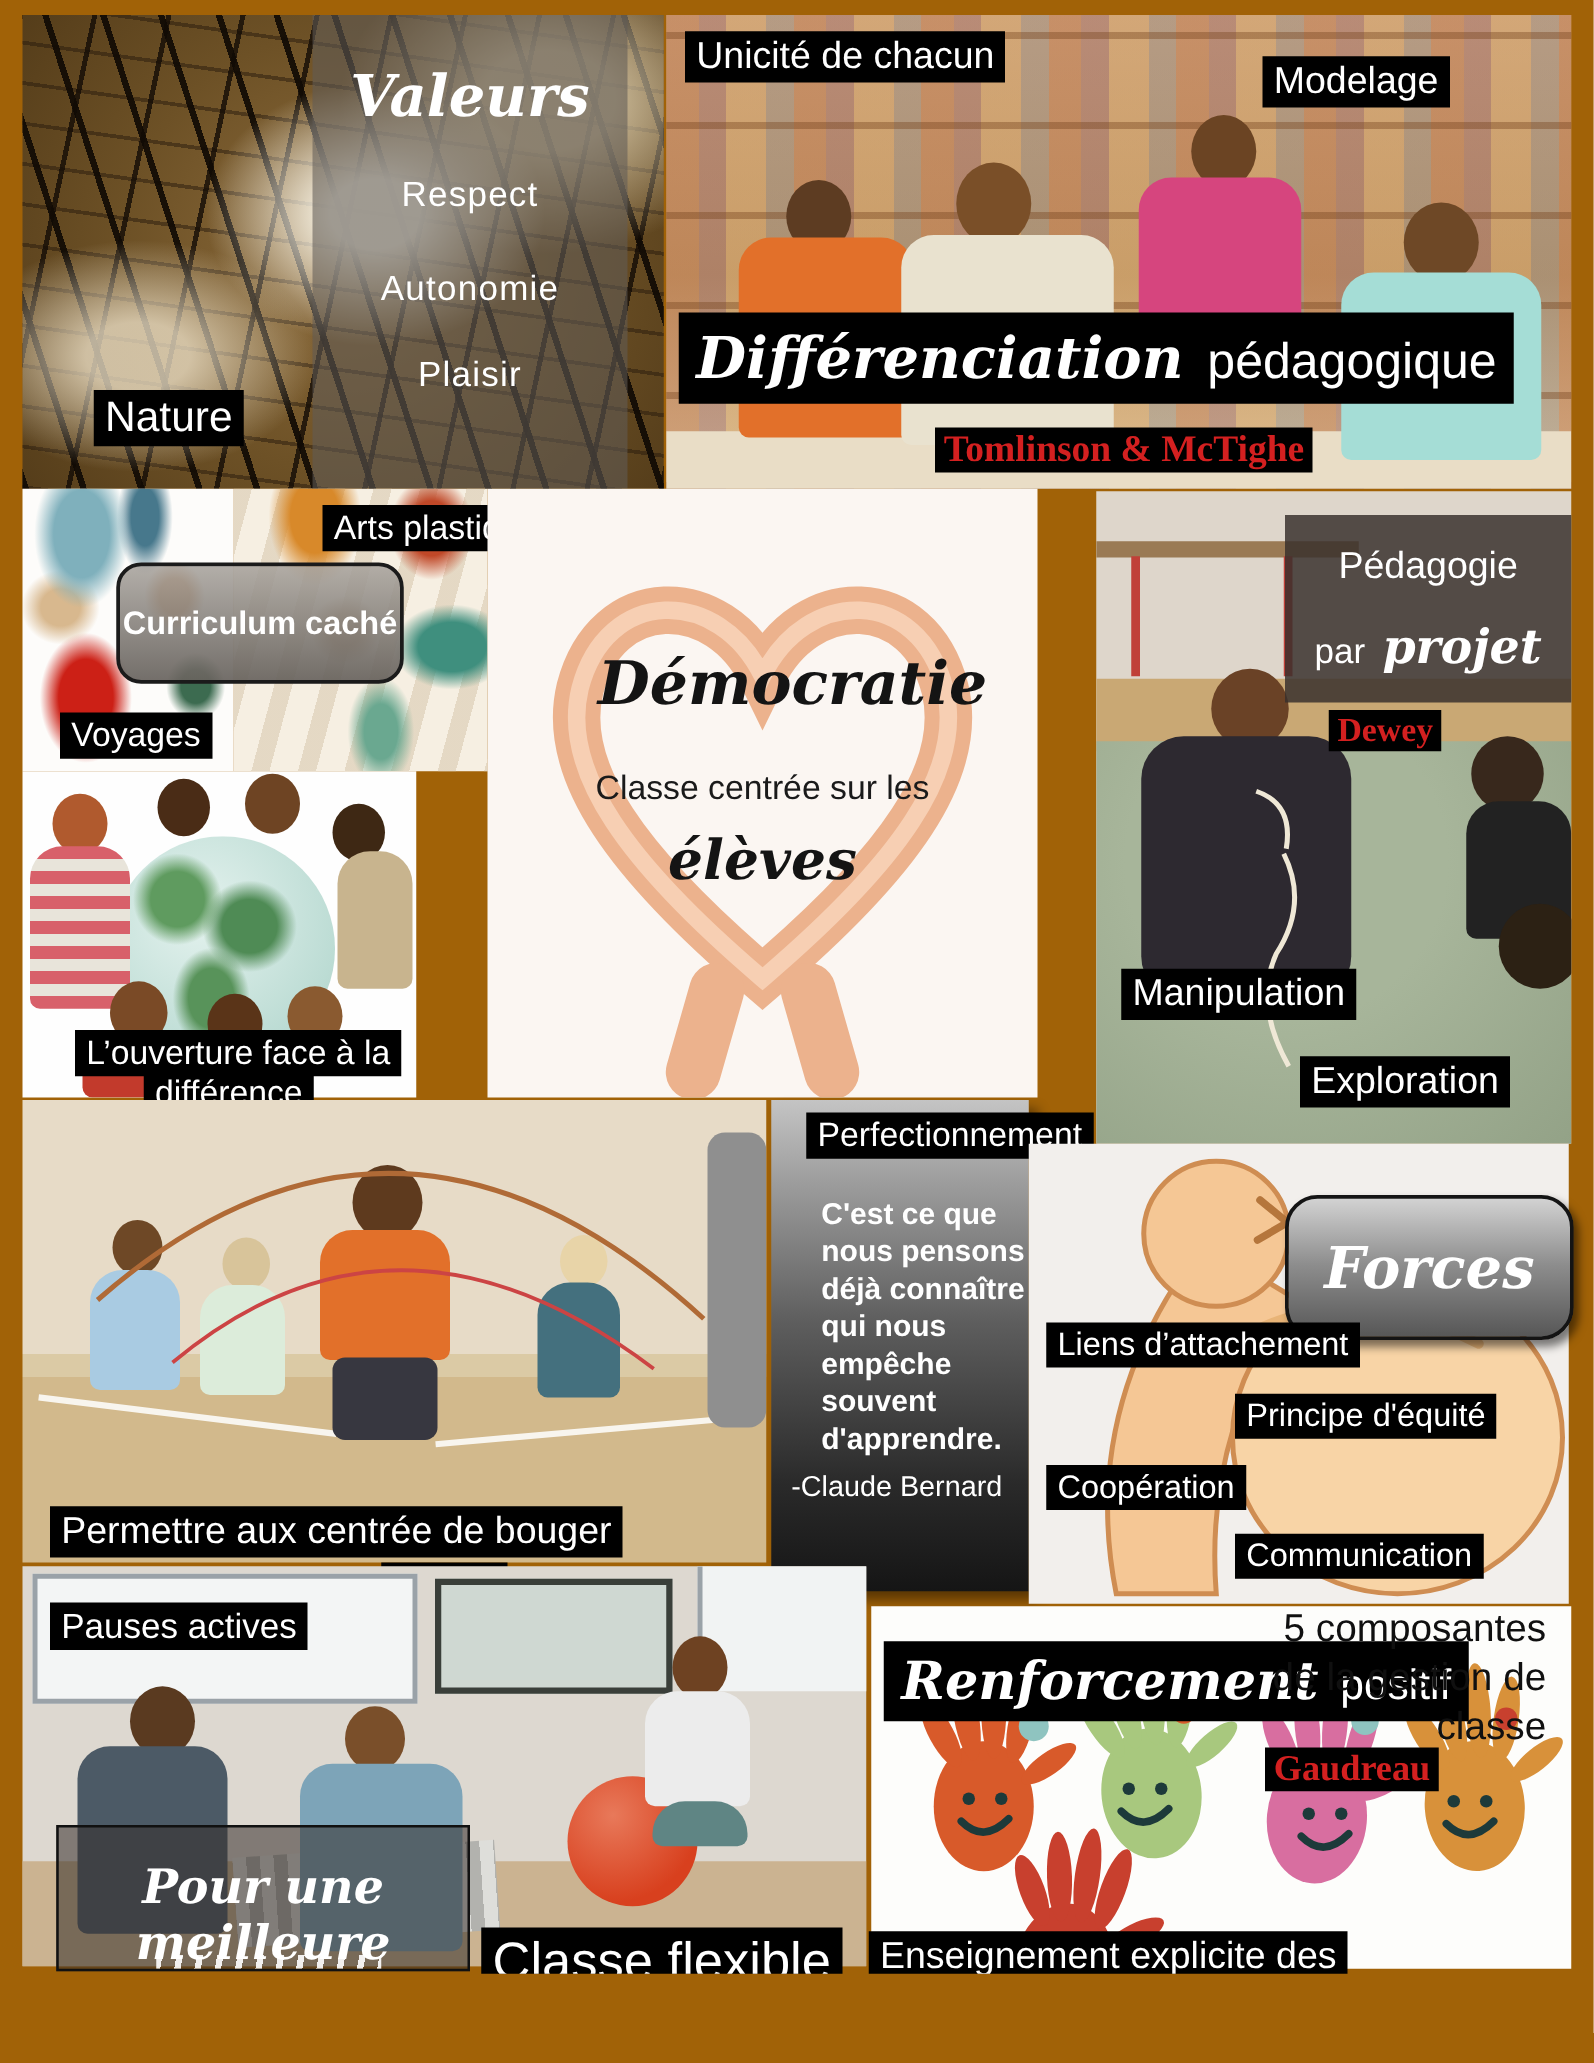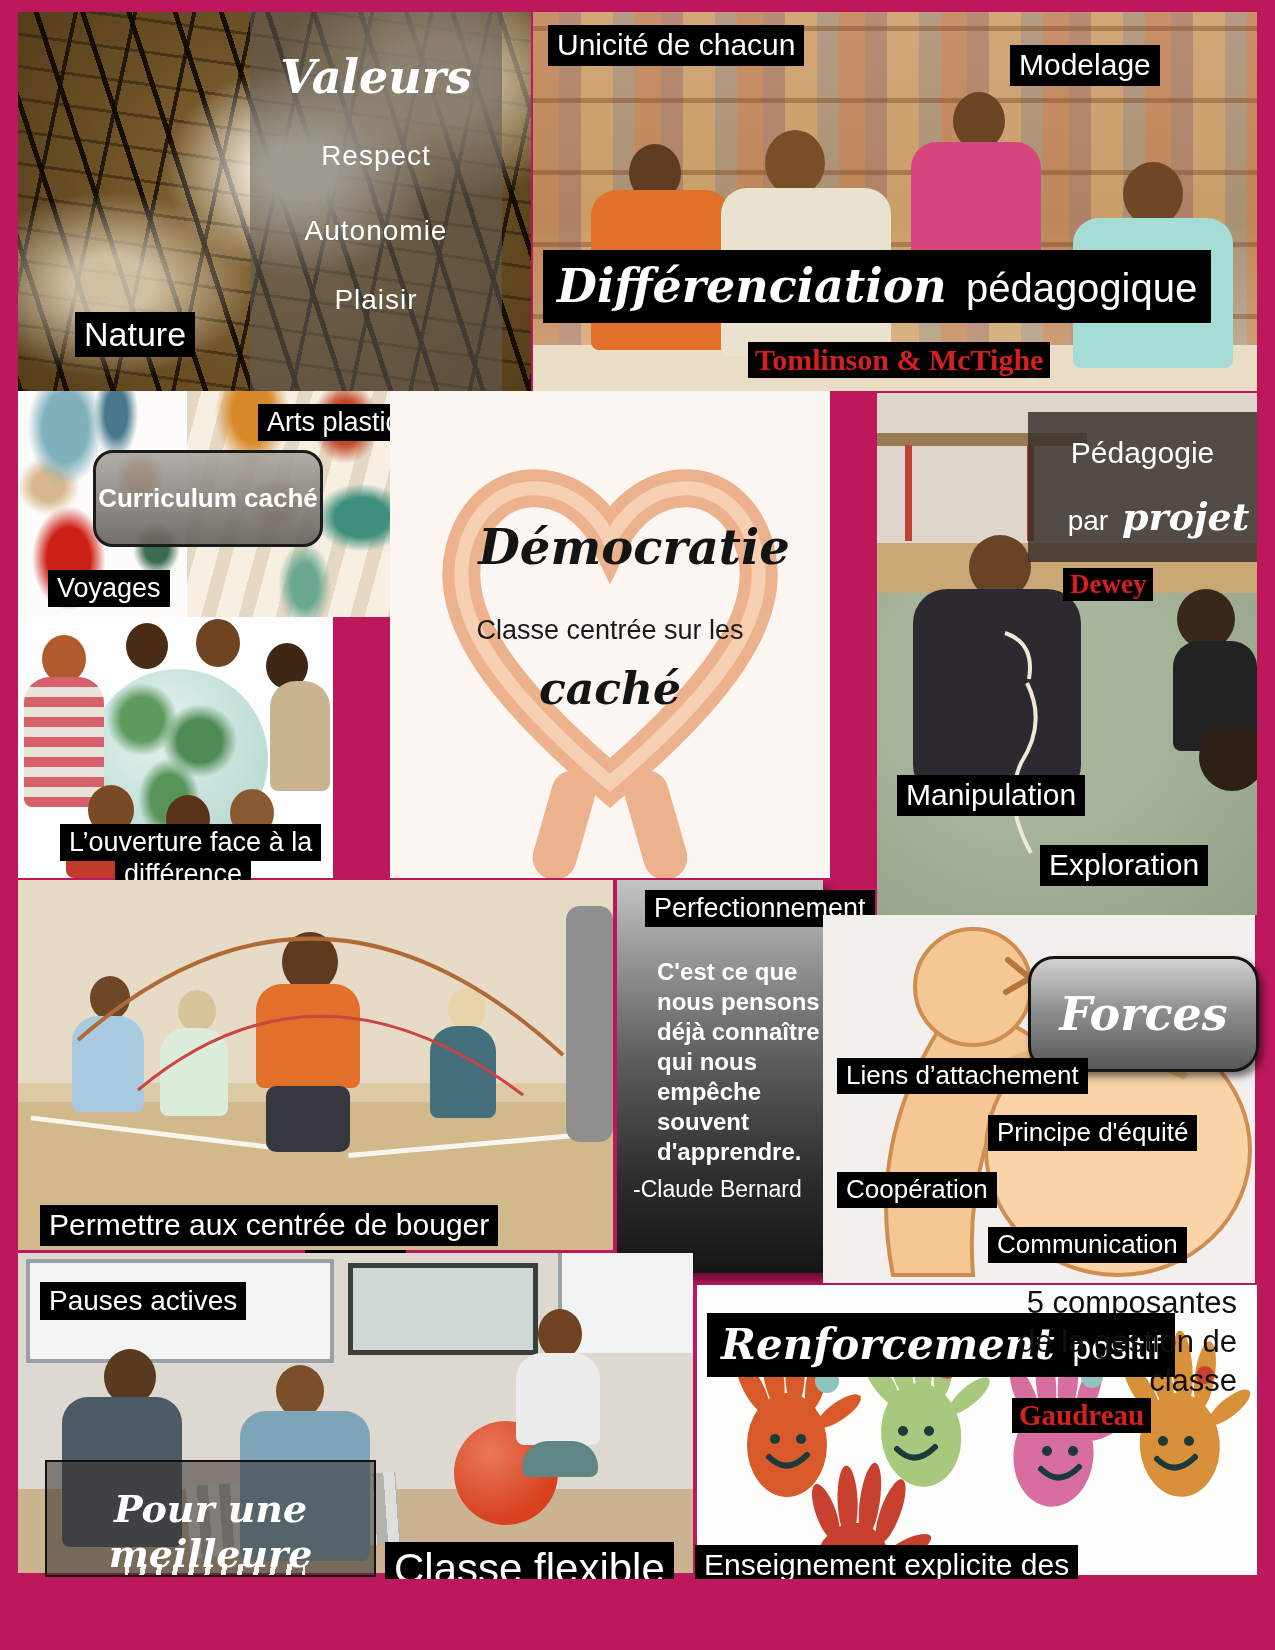--- a/index.html
+++ b/index.html
@@ -1,16 +1,16 @@
 <!DOCTYPE html>
 <html><head>
 <meta charset="utf-8">
 <style>
   html,body{margin:0;padding:0;background:#ffffff;}
-  #page{position:relative;width:1275px;height:1650px;background:#be185d;overflow:hidden;
+  #page{position:relative;width:1275px;height:1650px;background:#a16207;overflow:hidden;
         font-family:"Liberation Sans",sans-serif;}
   .photo{position:absolute;overflow:hidden;}
   .label{position:absolute;background:#000;color:#fff;padding:3px 9px;white-space:nowrap;
          font-family:"Liberation Sans",sans-serif;line-height:1.15;}
   .author{position:absolute;background:#000;color:#d42020;padding:1px 7px;white-space:nowrap;
           font-family:"Liberation Serif",serif;font-weight:bold;}
   .script{font-family:"DejaVu Serif",serif;font-style:italic;font-weight:bold;}
   .ctr{text-align:center;}
   
   .forest{left:18px;top:12px;width:513px;height:379px;
@@ -158,42 +158,42 @@
 
   <div class="photo heart-photo">
     <svg width="440" height="487" viewBox="0 0 440 487">
       <path d="M220 150 C 185 78, 95 78, 74 160 C 58 226, 112 300, 220 392 C 328 300, 382 226, 366 160 C 345 78, 255 78, 220 150 Z" fill="none" stroke="#ecb28d" stroke-width="38" stroke-linecap="round"></path>
       <path d="M220 150 C 185 78, 95 78, 74 160 C 58 226, 112 300, 220 392 C 328 300, 382 226, 366 160 C 345 78, 255 78, 220 150 Z" fill="none" stroke="#f7cfb3" stroke-width="14" stroke-linecap="round"></path>
       <rect x="152" y="378" width="44" height="112" rx="22" fill="#ecb28d" transform="rotate(16 174 434)"></rect>
       <rect x="244" y="378" width="44" height="112" rx="22" fill="#ecb28d" transform="rotate(-16 266 434)"></rect>
     </svg>
     <div class="demo-title script ctr">Démocratie</div>
     <div class="demo-sub ctr">Classe centrée sur les</div>
-    <div class="demo-sub2 script ctr">caché</div>
+    <div class="demo-sub2 script ctr">élèves</div>
   </div>
 
   <div class="photo string-photo">
     <div style="position:absolute;left:0;top:40px;width:210px;height:13px;background:#9a7a54"></div>
     <div style="position:absolute;left:28px;top:52px;width:7px;height:96px;background:#c04038"></div>
     <div style="position:absolute;left:150px;top:52px;width:7px;height:96px;background:#c04038"></div>
     <div class="string-floor"></div>
     <div class="string-carpet"></div>
     <div class="head" style="left:92px;top:142px;width:62px;height:64px;background:#6a4226"></div>
     <div class="fig" style="left:36px;top:196px;width:168px;height:210px;border-radius:34px;background:#2d2930"></div>
     <div class="head" style="left:300px;top:196px;width:58px;height:60px;background:#38281c"></div>
     <div class="fig" style="left:296px;top:248px;width:84px;height:110px;background:#222"></div>
     <div class="head" style="left:322px;top:330px;width:66px;height:68px;background:#2c2114"></div>
     <svg width="380" height="522" style="position:absolute;left:0;top:0">
       <path d="M150 290 q 20 40 -6 80 q -18 40 10 90" fill="none" stroke="#efe8d6" stroke-width="4"></path>
       <path d="M128 240 q 30 10 24 46" fill="none" stroke="#efe8d6" stroke-width="4"></path>
     </svg>
   </div>
   <div class="projet-panel">
     <div class="ctr" style="position:absolute;left:0;top:24px;width:100%;font-size:30px">Pédagogie</div>
-    <div class="ctr" style="position:absolute;left:16px;top:82px;width:100%;font-size:28px">
+    <div class="ctr" style="position:absolute;left:0;top:82px;width:100%;font-size:28px">
       <span>par</span>
       <span class="script" style="font-size:38px;margin-left:6px">projet</span>
     </div>
   </div>
   <div class="author" style="left:1063px;top:568px;font-size:27px">Dewey</div>
   <div class="label" style="left:897px;top:775px;font-size:30px">Manipulation</div>
   <div class="label" style="left:1040px;top:845px;font-size:30px">Exploration</div>
 
   <div class="photo jump-photo">
     <div class="court-line" style="left:12px;top:250px;width:240px;transform:rotate(7deg)"></div>

